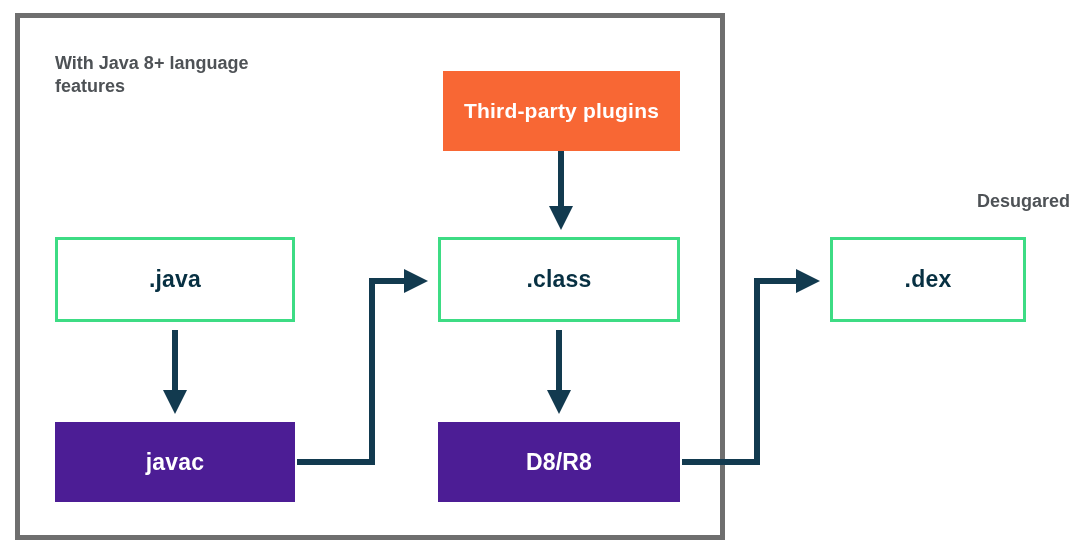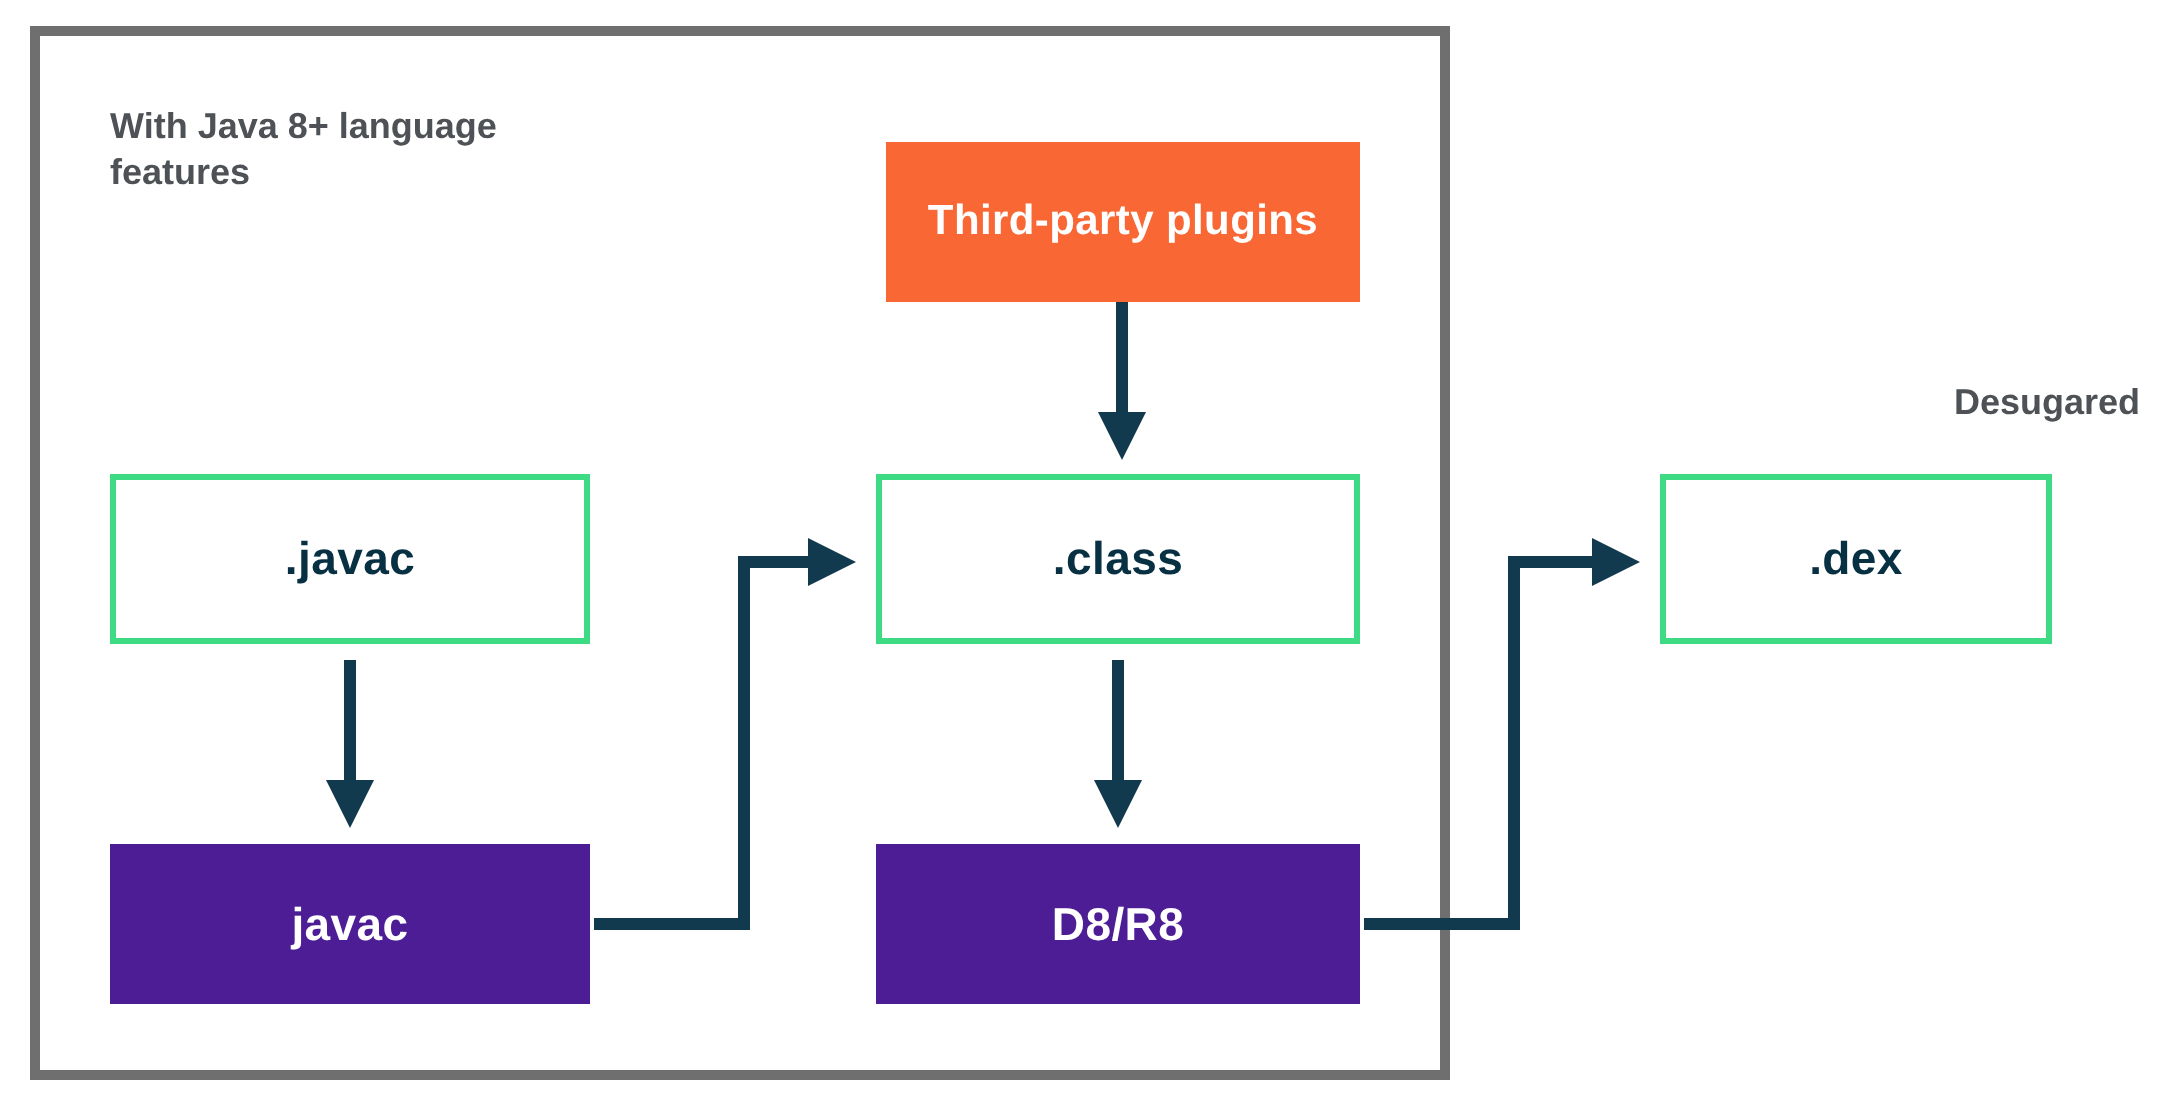--- a/index.html
+++ b/index.html
@@ -90,21 +90,21 @@
     <polyline points="559,330 559,402" fill="none" stroke="#123a4f" stroke-width="6" marker-end="url(#arrowhead)"></polyline>
     <polyline points="297,462 372,462 372,281 416,281" fill="none" stroke="#123a4f" stroke-width="6" marker-end="url(#arrowhead)"></polyline>
     <polyline points="682,462 757,462 757,281 808,281" fill="none" stroke="#123a4f" stroke-width="6" marker-end="url(#arrowhead)"></polyline>
   </svg>
 
   <div class="node node-plugin" style="left:443px; top:55px; width:237px; height:80px;margin-top:16px;">
     <span>Third-party plugins</span>
   </div>
 
   <div class="node node-file" style="left:55px; top:237px; width:240px; height:85px;">
-    <span>.javac</span>
+    <span>.java</span>
   </div>
 
   <div class="node node-file" style="left:438px; top:237px; width:242px; height:85px;align-items:center;">
     <span>.class</span>
   </div>
 
   <div class="node node-file" style="left:830px; top:237px; width:196px; height:85px;">
     <span>.dex</span>
   </div>
 

